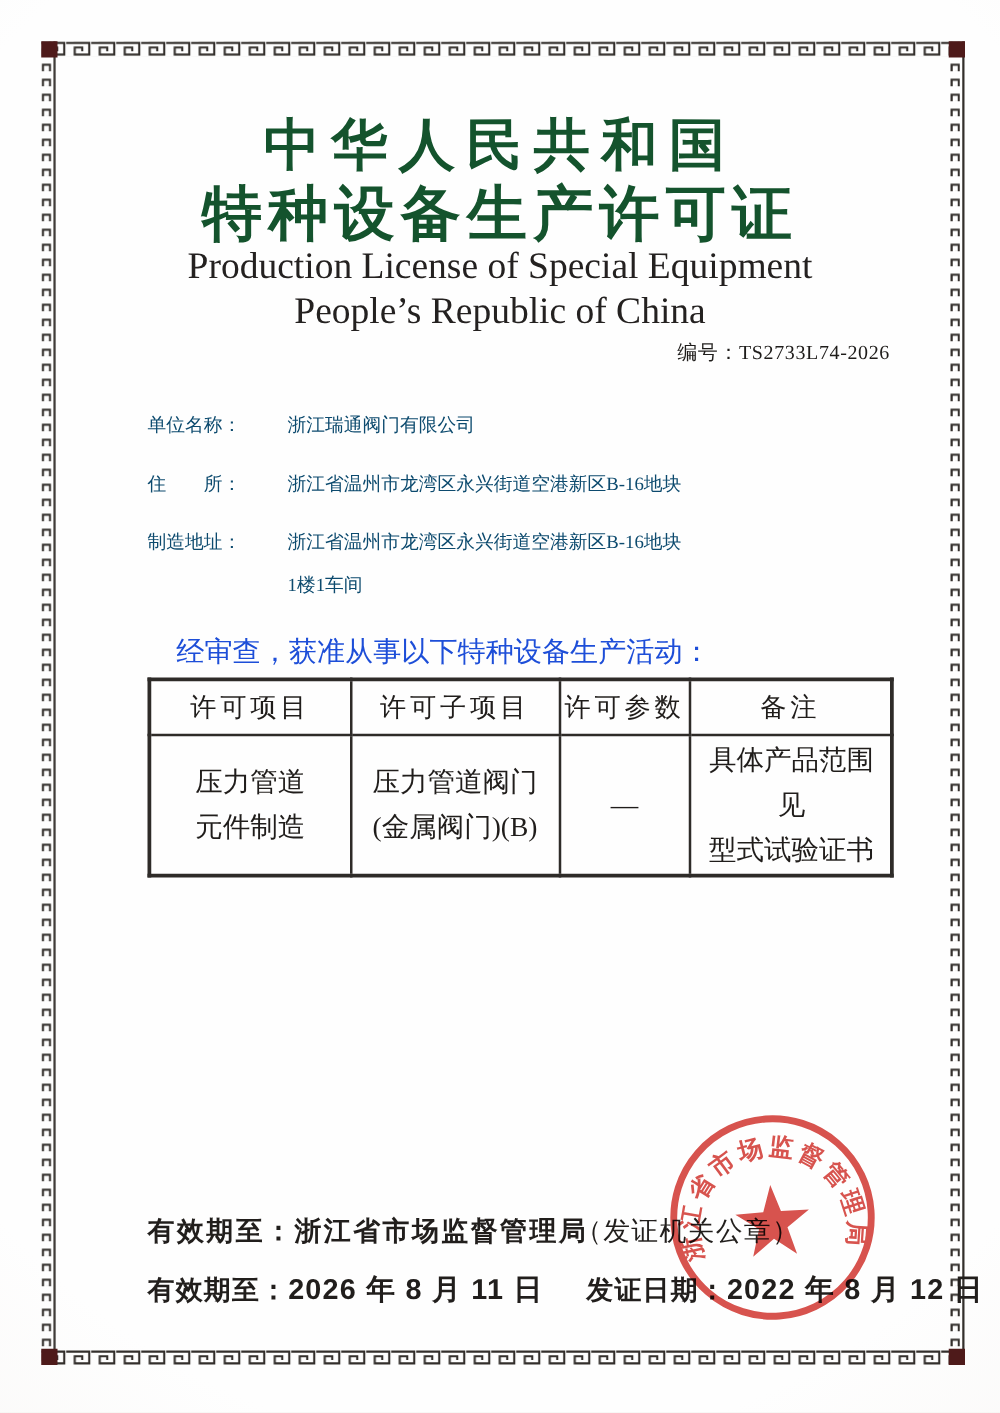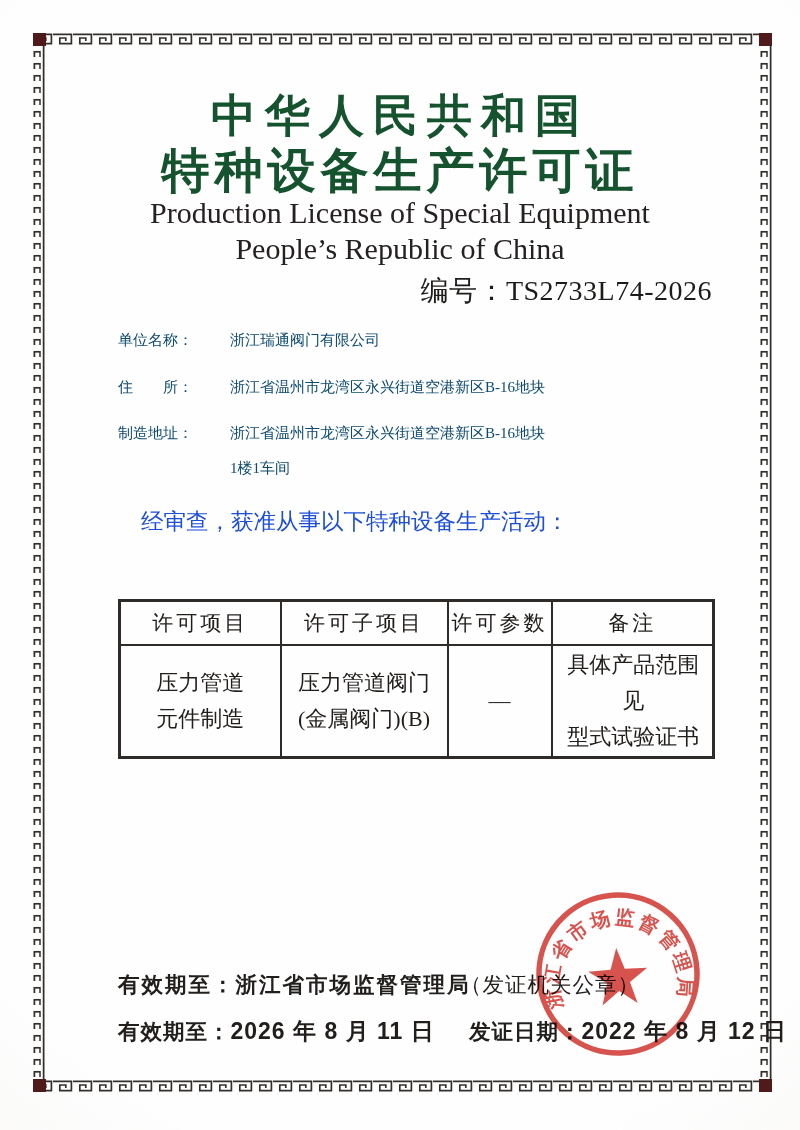--- a/index.html
+++ b/index.html
@@ -23,29 +23,29 @@
   .title-cn1{top:86px;font-size:45px;letter-spacing:9px;}
   .title-cn2{top:139px;font-size:48px;letter-spacing:5px;}
   .title-en{
     position:absolute;left:0;width:800px;text-align:center;
     color:#242120;font-size:30px;font-family:"Liberation Serif", serif;
   }
   .title-en1{top:196px;}
   .title-en2{top:232px;}
   .serial{
     position:absolute;left:380px;top:272px;width:332px;text-align:right;
-    font-size:28px;color:#1e1c1a;letter-spacing:.5px;
+    font-size:16px;color:#1e1c1a;letter-spacing:.5px;
   }
   
   .field-row{position:absolute;left:118px;font-size:15px;color:#0c4a6e;white-space:nowrap;}
   .field-label{display:inline-block;width:112px;}
   .statement{position:absolute;left:141px;top:506px;font-size:22.5px;color:#1d4ed8;}
   
   table.license{
-    position:absolute;left:118px;top:599px;width:594px;
+    position:absolute;left:118px;top:542px;width:594px;
     border-collapse:collapse;table-layout:fixed;
     color:#201d1b;
   }
   table.license, table.license th, table.license td{border:2px solid #2e2b28;}
   table.license{border:3px solid #2e2b28;}
   table.license th{height:40px;font-size:21px;font-weight:500;letter-spacing:3px;text-align:center;}
   table.license td{height:108px;font-size:22px;line-height:36px;text-align:center;white-space:pre-line;vertical-align:middle;}
   td.cell-remark{text-align:left;padding:0 2px 0 4px;font-size:21px;line-height:34px;}
   td.cell-dash{font-size:26px;}
   

